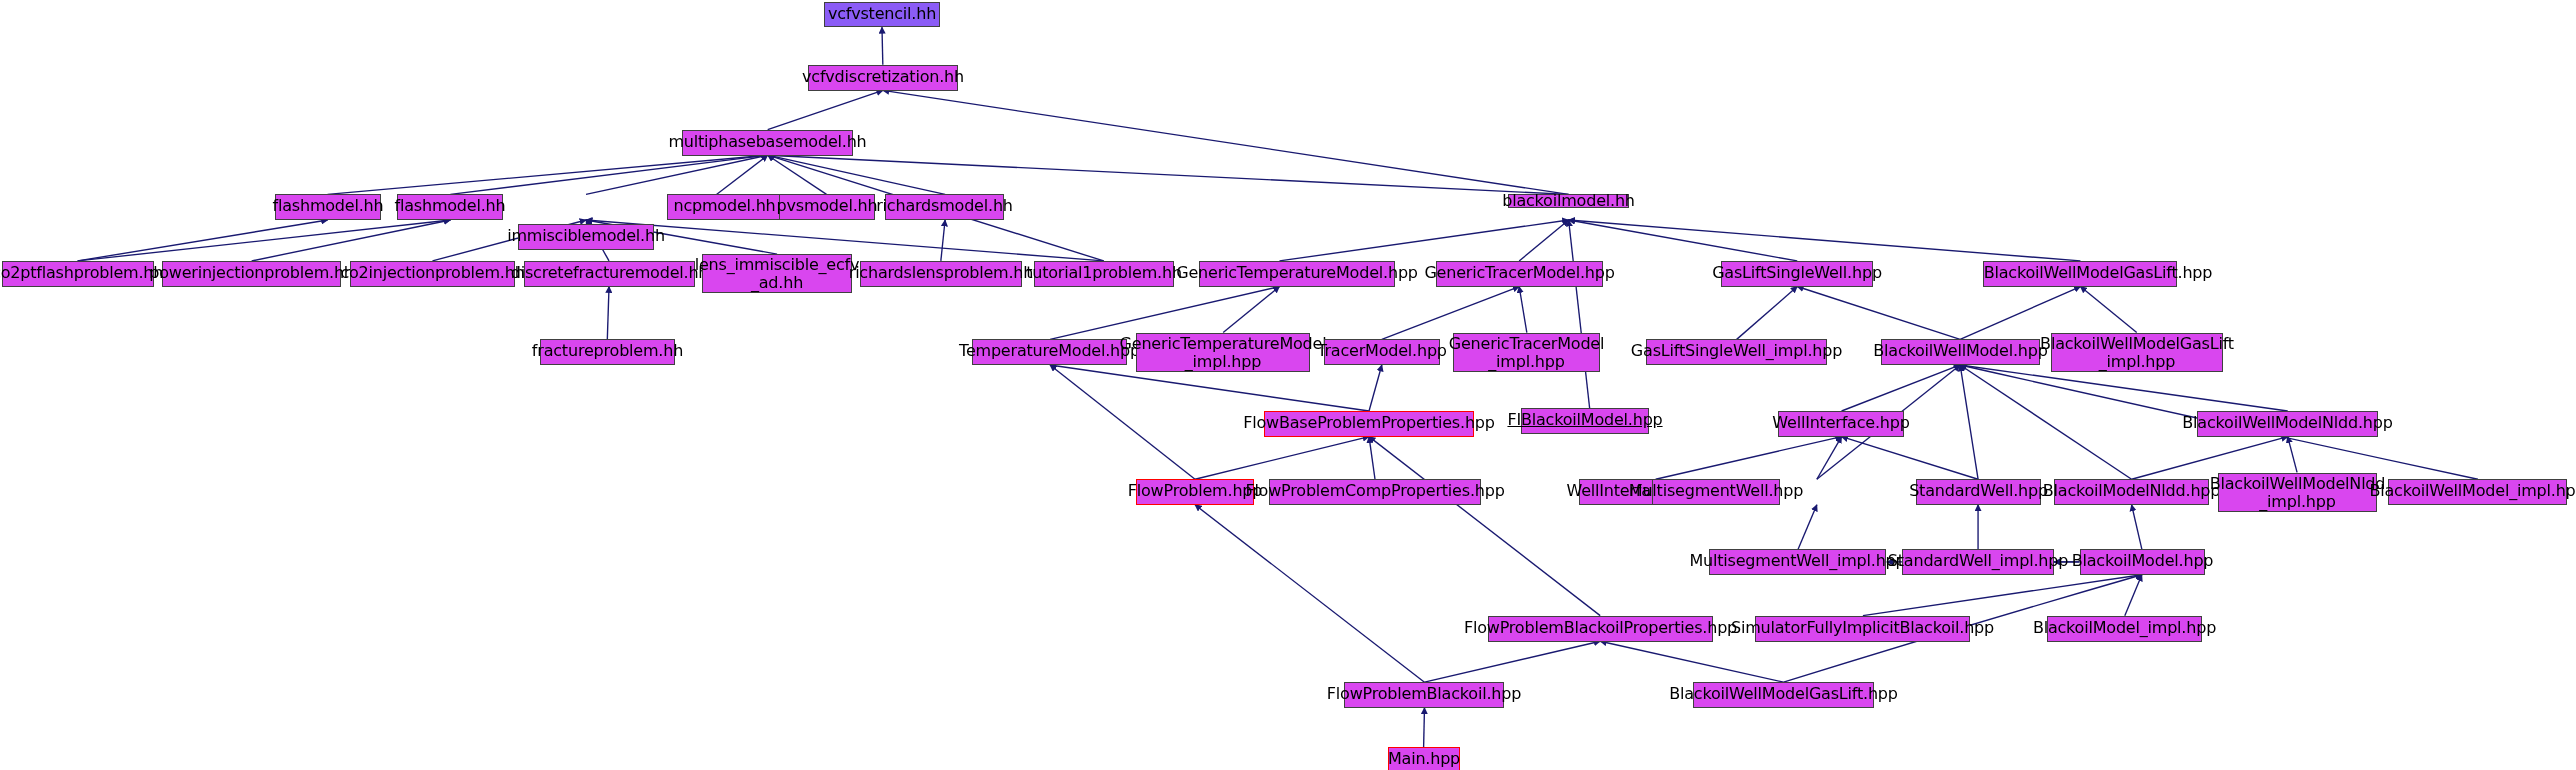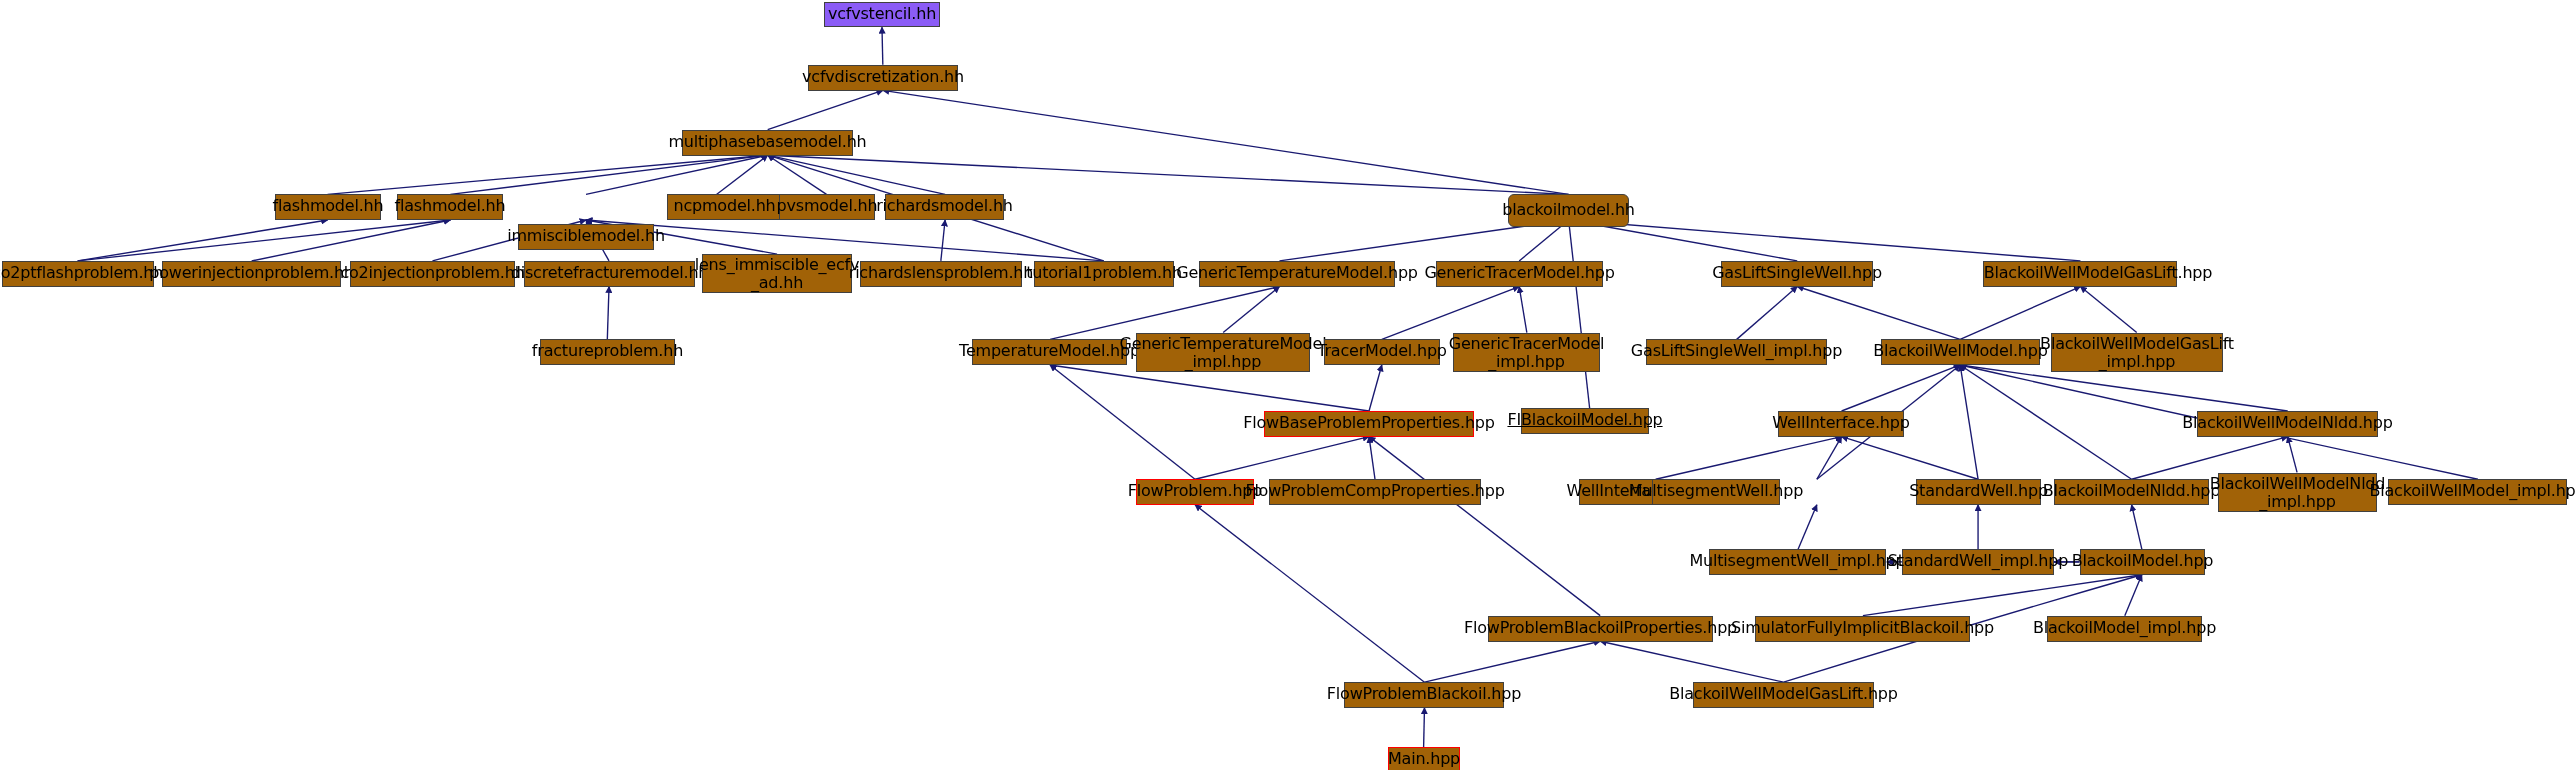--- a/index.html
+++ b/index.html
@@ -12,21 +12,21 @@
     overflow:hidden;
   }
   svg#edges{position:absolute;left:0;top:0;width:2576px;height:770px;}
   .node{
     position:absolute;
     box-sizing:border-box;
     display:flex;
     align-items:center;
     justify-content:center;
     text-align:center;
-    background:#a16207;
+    background:#d946ef;
     border:0.9px solid #404040;
     color:#000000;
     font-size:16px;
     line-height:1.05;
     white-space:pre;
     letter-spacing:-0.2px;
     z-index:5;
   }
   .node.root{background:#8b5cf6;border:0.9px solid #404040;}
   .node.red{border:0.9px solid #ff0000;}
@@ -104,21 +104,21 @@
         <path d="M 2184 722 Q 2347.5 698 2511 674" marker-end="url(#arr)"></path>
         <path d="M 1670 800 Q 1773 776 1876 752" marker-end="url(#arr)"></path>
         <path d="M 2091 800 Q 1983.5 776 1876 752" marker-end="url(#arr)"></path>
         <path d="M 1669 876 Q 1669.5 853 1670 830" marker-end="url(#arr)"></path>
       </g>
   </svg>
   <div id="node-layer">
       <div class="node root" style="left: 824px; top: 1.7px; width: 116px; height: 25.6px;">vcfvstencil.hh</div>
       <div class="node" style="left: 808px; top: 65px; width: 150px; height: 25.6px;">vcfvdiscretization.hh</div>
       <div class="node" style="left: 682px; top: 130px; width: 171px; height: 25.6px;">multiphasebasemodel.hh</div>
-      <div class="node" style="left: 1508px; top: 194px; width: 121px; height: 33px; border-radius: 6px;">blackoilmodel.hh</div>
+      <div class="node" style="left: 1508px; top: 194px; width: 121px; height: 14px;">blackoilmodel.hh</div>
       <div class="node" style="left: 275px; top: 194px; width: 106px; height: 25.6px;">flashmodel.hh</div>
       <div class="node" style="left: 397px; top: 194px; width: 106px; height: 25.6px;">flashmodel.hh</div>
       <div class="node" style="left: 518px; top: 204px; width: 136px; height: 25.6px; margin-top: 20px;">immisciblemodel.hh</div>
       <div class="node" style="left: 667px; top: 194px; width: 115px; height: 25.6px;">ncpmodel.hh</div>
       <div class="node" style="left: 779px; top: 194px; width: 96px; height: 25.6px;">pvsmodel.hh</div>
       <div class="node" style="left: 885px; top: 194px; width: 119px; height: 25.6px;">richardsmodel.hh</div>
       <div class="node" style="left: 1.7px; top: 261px; width: 152px; height: 25.6px;">co2ptflashproblem.hh</div>
       <div class="node" style="left: 162px; top: 261px; width: 179px; height: 25.6px;">powerinjectionproblem.hh</div>
       <div class="node" style="left: 350px; top: 261px; width: 165px; height: 25.6px;">co2injectionproblem.hh</div>
       <div class="node" style="left: 524px; top: 261px; width: 171px; height: 25.6px;">discretefracturemodel.hh</div>

